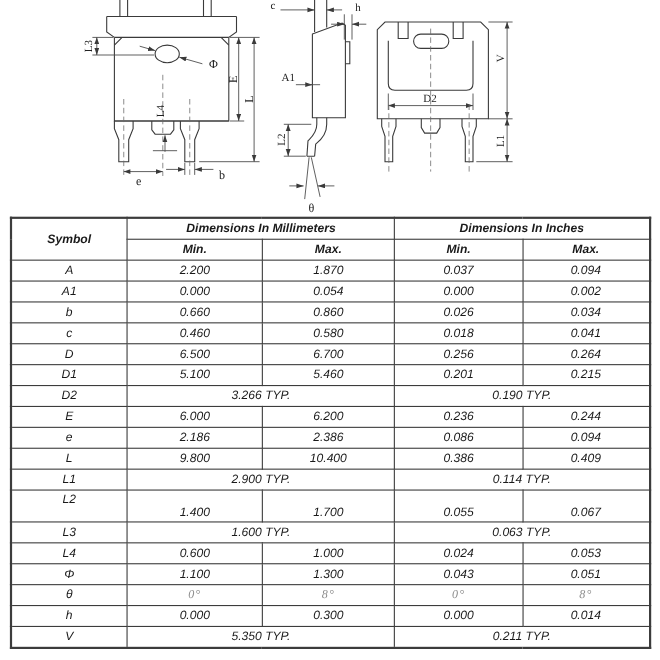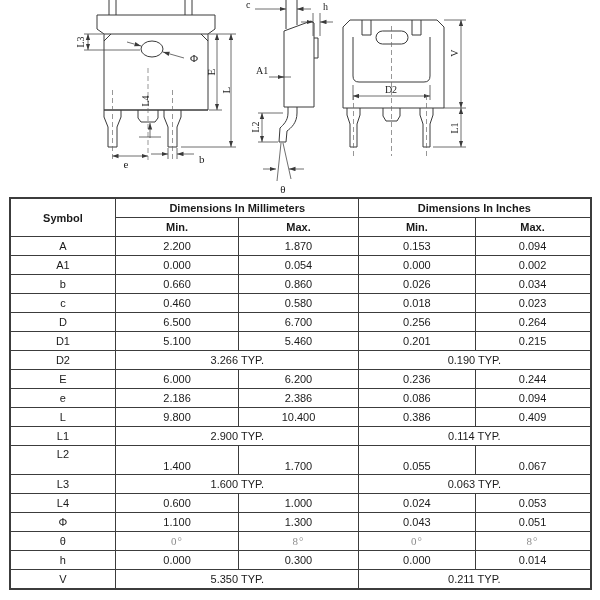--- a/index.html
+++ b/index.html
@@ -4,21 +4,21 @@
 <style>
   html,body{margin:0;padding:0;}
   body{width:600px;height:600px;background:#ffffff;font-family:"Liberation Sans",sans-serif;overflow:hidden;}
   .drawing-wrap{width:600px;height:197px;}
   svg{display:block;}
   .ln{stroke:#3a3a3a;stroke-width:1;fill:none;}
   .thin{stroke:#4a4a4a;stroke-width:0.8;fill:none;}
   .cl{stroke:#6a6a6a;stroke-width:0.7;fill:none;stroke-dasharray:5,3;}
   .lbl{font-family:"Liberation Serif",serif;font-size:10px;fill:#222;}
   .lbl.big{font-size:11px;}
-  table{border-collapse:collapse;margin:0 auto;width:583px;table-layout:fixed;border:2px solid #3c3c3c;}
+  table{border-collapse:collapse;margin:0 auto;width:583px;table-layout:fixed;border:2px solid #3c3c3c;font-style:italic;}
   th,td{border:1px solid #3c3c3c;text-align:center;font-size:11px;color:#1a1a1a;padding:0;height:18px;overflow:hidden;}
   th{font-weight:bold;}
   thead tr{height:19px;}
   td.sym{font-size:11px;}
   td.deg{color:#8c8c8c;font-family:"Liberation Serif",serif;letter-spacing:1px;}
   tr.tall{height:29px;}
   tr.tall td.sym{vertical-align:top;padding-top:2px;}
   tr.tall td.val{vertical-align:bottom;padding-bottom:2px;}
 </style>
 </head>
@@ -150,21 +150,21 @@
       <th>Max.</th>
       <th>Min.</th>
       <th>Max.</th>
     </tr>
   </thead>
   <tbody>
       <tr>
         <td class="sym">A</td>
         <td class="val">2.200</td>
         <td class="val">1.870</td>
-        <td class="val">0.153</td>
+        <td class="val">0.037</td>
         <td class="val">0.094</td>
       </tr>
       <tr>
         <td class="sym">A1</td>
         <td class="val">0.000</td>
         <td class="val">0.054</td>
         <td class="val">0.000</td>
         <td class="val">0.002</td>
       </tr>
       <tr>
@@ -172,21 +172,21 @@
         <td class="val">0.660</td>
         <td class="val">0.860</td>
         <td class="val">0.026</td>
         <td class="val">0.034</td>
       </tr>
       <tr>
         <td class="sym">c</td>
         <td class="val">0.460</td>
         <td class="val">0.580</td>
         <td class="val">0.018</td>
-        <td class="val">0.023</td>
+        <td class="val">0.041</td>
       </tr>
       <tr>
         <td class="sym">D</td>
         <td class="val">6.500</td>
         <td class="val">6.700</td>
         <td class="val">0.256</td>
         <td class="val">0.264</td>
       </tr>
       <tr>
         <td class="sym">D1</td>

